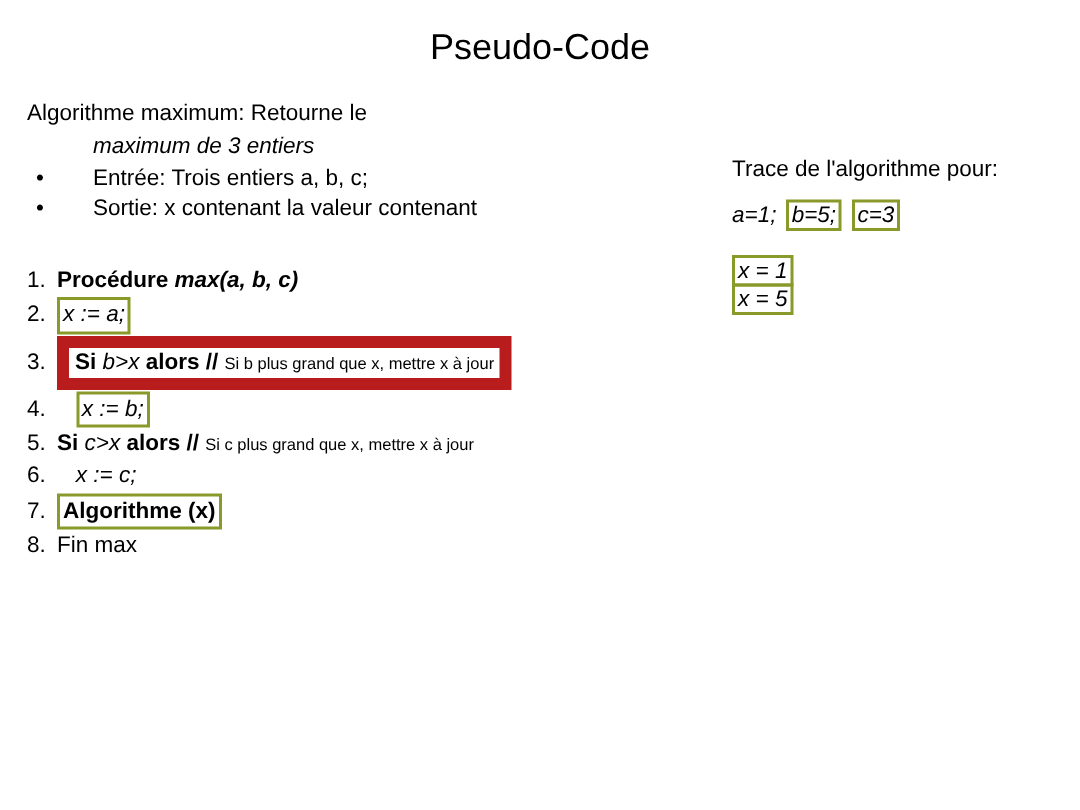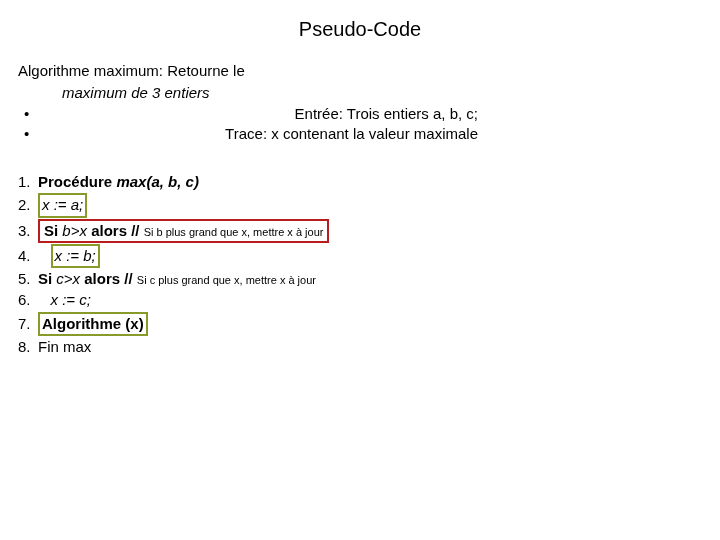--- a/index.html
+++ b/index.html
@@ -7,21 +7,21 @@
     width: 720px;
     height: 540px;
     background: #fff;
     font-family: Arial, Helvetica, sans-serif;
     color: #000;
     position: relative;
     overflow: hidden;
   }
   .title {
     text-align: center;
-    font-size: 20px;
+    font-size: 24px;
     font-weight: 400;
     margin-top: 18px;
     margin-bottom: 20px;
   }
   .content {
     display: flex;
     flex-direction: row;
     padding: 0 18px;
   }
   .left {
@@ -45,21 +45,20 @@
   .bullet-row {
     display: flex;
     flex-direction: row;
   }
   .bullet-row .dot {
     width: 44px;
     padding-left: 6px;
   }
   .bullet-row .txt {
     flex: 1;
-    text-align: right;
   }
   .steps {
     margin-top: 28px;
   }
   .step-row {
     display: flex;
     flex-direction: row;
     align-items: baseline;
     margin-bottom: 1px;
   }
@@ -72,21 +71,21 @@
   }
   .b { font-weight: bold; }
   .i { font-style: italic; }
   .small { font-size: 11px; }
   .box-olive {
     border: 2px solid #8a9a2a;
     padding: 0 2px;
     display: inline-block;
   }
   .box-olive-pad {
-    border: 2px solid #b91c1c;
+    border: 8px solid #b91c1c;
     padding: 0 4px;
     display: inline-block;
   }
   .trace-title {
     margin-bottom: 12px;
   }
   .trace-vals {
     margin-bottom: 16px;
   }
   .trace-vals .seg {
@@ -105,21 +104,21 @@
 
     <div class="desc">
       <div class="hdr">Algorithme maximum: Retourne le</div>
       <div class="indented">maximum de 3 entiers</div>
       <div class="bullet-row">
         <div class="dot">•</div>
         <div class="txt">Entrée: Trois entiers a, b, c;</div>
       </div>
       <div class="bullet-row">
         <div class="dot">•</div>
-        <div class="txt">Trace: x contenant la valeur maximale</div>
+        <div class="txt">Sortie: x contenant la valeur contenant</div>
       </div>
     </div>
 
     <div class="steps">
 
       <div class="step-row">
         <div class="num">1.</div>
         <div class="body">
           <span class="b">Procédure </span><span class="b i">max(a, b, c)</span>
         </div>
@@ -168,14 +167,28 @@
       </div>
 
       <div class="step-row">
         <div class="num">8.</div>
         <div class="body">Fin max</div>
       </div>
 
     </div>
   </div>
 
+  <div class="right">
+    <div class="trace-title">Trace de l'algorithme pour:</div>
+    <div class="trace-vals">
+      <span class="seg i">a=1;</span>
+      <span class="seg i box-olive">b=5;</span>
+      <span class="seg i box-olive">c=3</span>
+    </div>
+    <div>
+      <span class="box-olive i">x = 1</span>
+    </div>
+    <div style="margin-top:-2px;">
+      <span class="box-olive i">x = 5</span>
+    </div>
+  </div>
 
 </div>
 
 </body></html>

